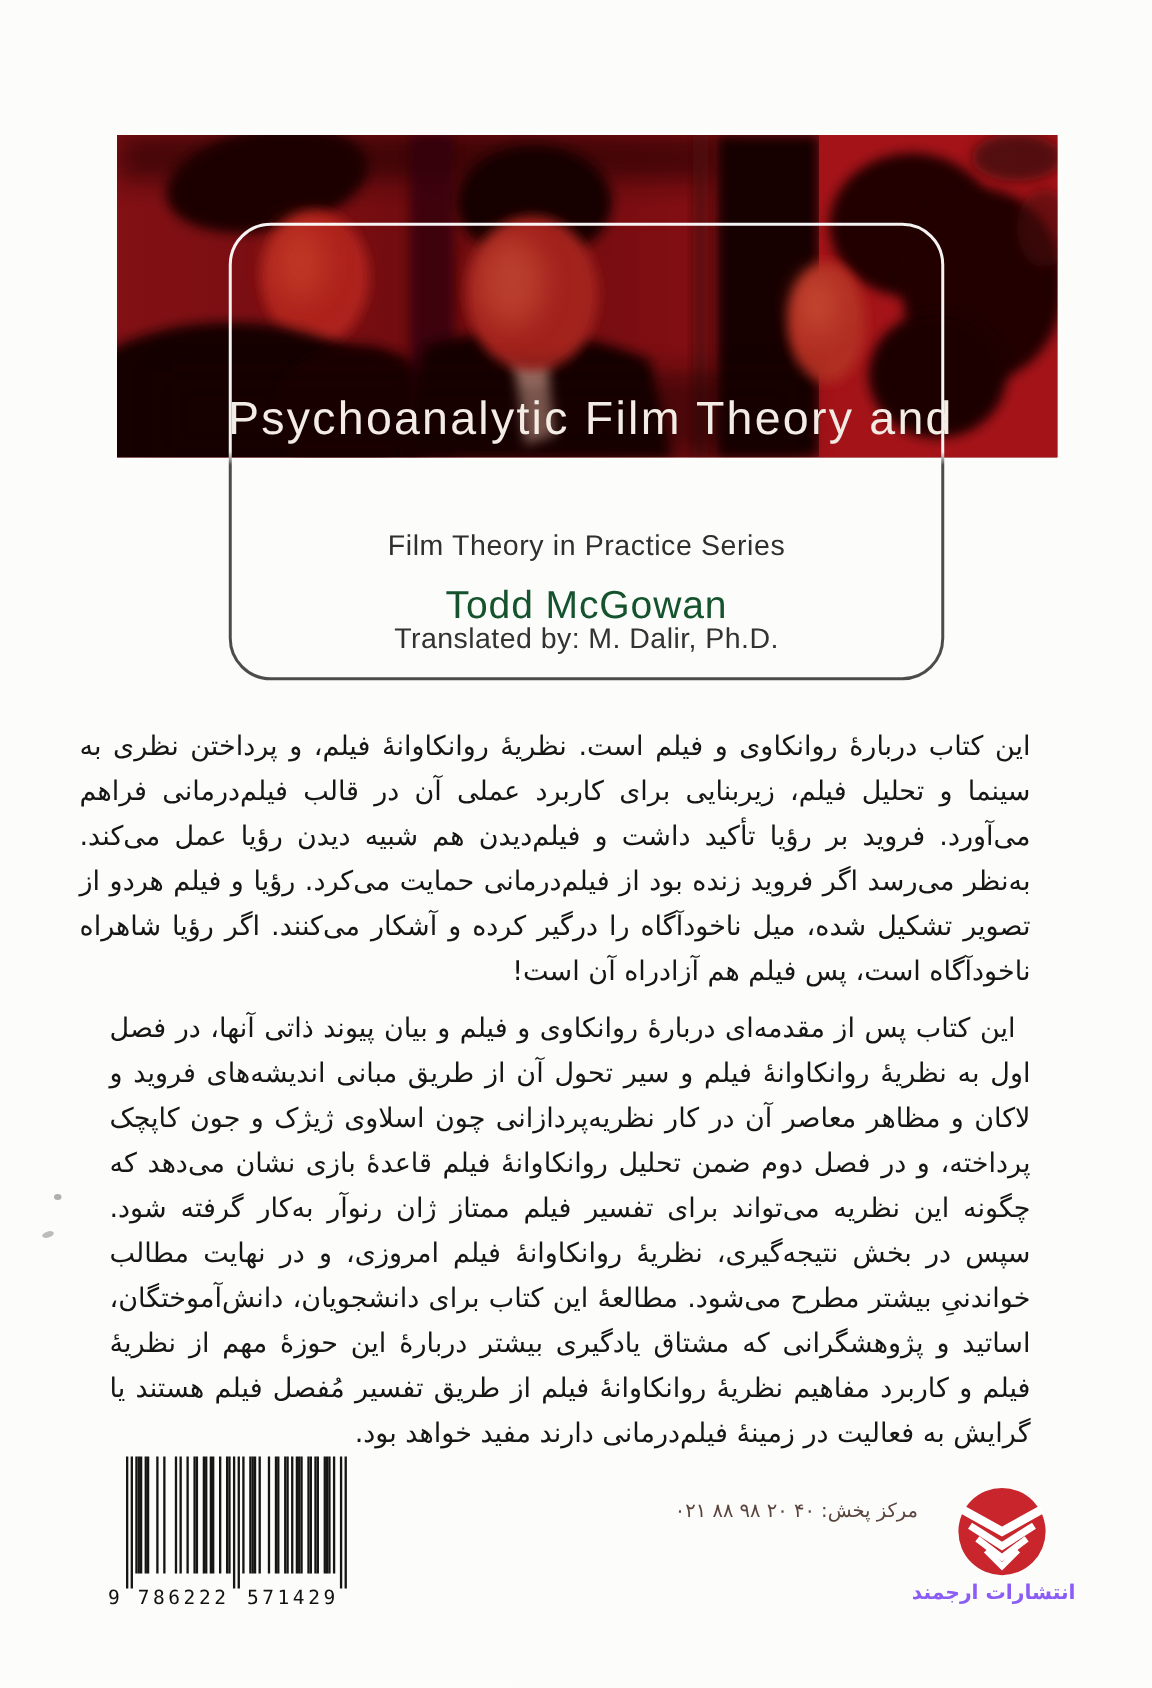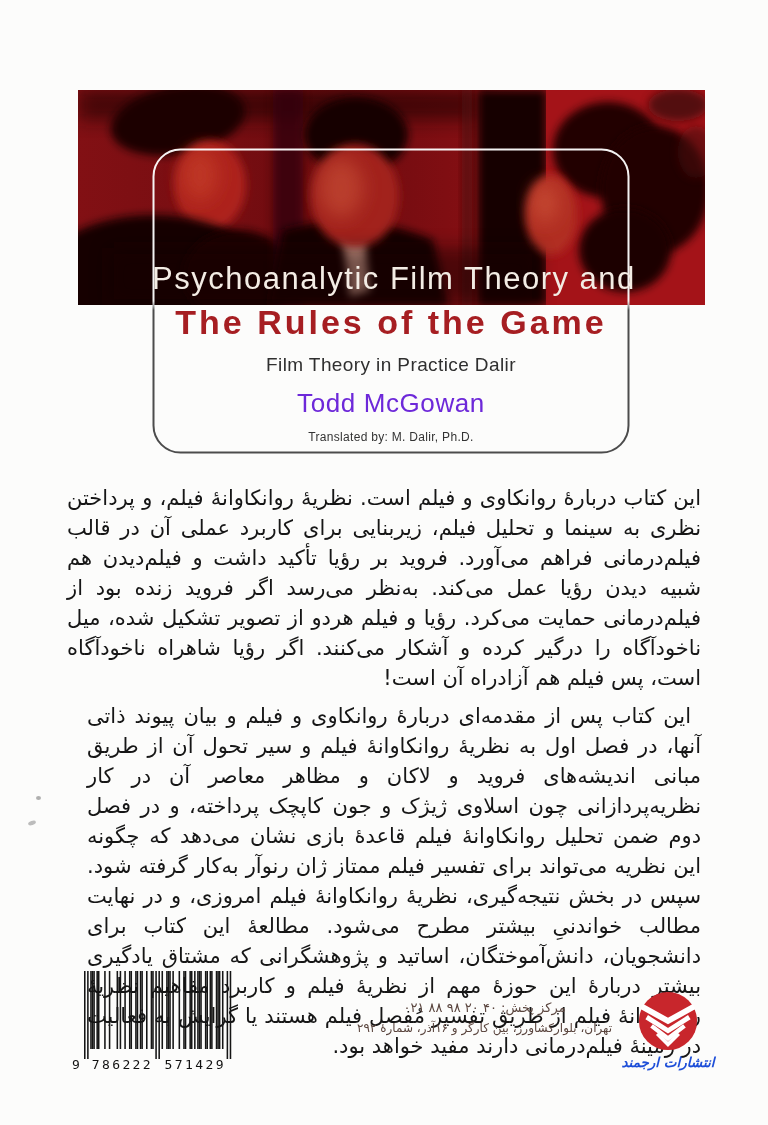--- a/index.html
+++ b/index.html
@@ -14,28 +14,28 @@
     overflow:hidden; background:#7c0f13;
   }
   .photo svg{display:block;width:100%;height:100%;}
   
   .frame{position:absolute; left:152px; top:148px; width:478px; height:306px; pointer-events:none;}
   
   .tx{position:absolute; left:152px; width:478px; text-align:center; white-space:nowrap;}
   .headline{top:261px; font-size:31px; letter-spacing:1.5px; color:#f3ece4; font-weight:400;}
   .title{top:303px; font-size:34px; font-weight:bold; letter-spacing:3px; color:#a61e22;}
   .series{top:354px; font-size:19px; letter-spacing:0.4px; color:#2f2f2f;}
-  .author{top:388px; font-size:26px; letter-spacing:0.6px; color:#6d28d9;}
-  .translator{top:430px; font-size:12px; letter-spacing:0.3px; color:#333;}
+  .author{top:388px; font-size:26px; letter-spacing:0.6px; color:#14532d;}
+  .translator{top:416px; font-size:19px; letter-spacing:0.3px; color:#333;}
   
   .body-fa{
-    position:absolute; left:67px; top:483px; width:634px;
+    position:absolute; left:53px; top:483px; width:634px;
     direction:rtl; text-align:justify;
     font-family:"DejaVu Sans",sans-serif;
-    font-size:21px; line-height:30px; color:#161616;
+    font-size:18px; line-height:30px; color:#161616;
   }
   .body-fa p{margin:0;}
   .body-fa p.p2{margin-top:8px; text-indent:10px;margin-left:20px;}
   
   .speck{position:absolute; background:#6f6f6f; border-radius:50%;}
   .speck.s1{left:36px; top:796px; width:5px; height:4px; opacity:.55;}
   .speck.s2{left:28px; top:821px; width:8px; height:4px; opacity:.45; transform:rotate(-18deg);}
   
   .barcode{position:absolute; left:72px; top:969px; width:164px; height:104px;}
   .pub{
@@ -46,21 +46,21 @@
   .pub .ph{font-size:13px; white-space:nowrap;}
   .pub .ad{font-size:12px; margin-top:6px; white-space:nowrap;}
   .pub .web{
     direction:ltr; font-family:"Liberation Sans",sans-serif;
     font-size:15px; letter-spacing:4px; color:#474747; margin-top:9px; white-space:nowrap;
   }
   .logo{position:absolute; left:619px; top:991px; width:98px; text-align:center;}
   .logo svg{display:block; margin:0 auto;}
   .logo .lname{
     font-family:"DejaVu Sans",sans-serif; font-weight:bold;
-    font-size:13.5px; color:#1d4ed8; margin-top:1px; white-space:nowrap; direction:rtl;font-style:italic;
+    font-size:13.5px; color:#8b5cf6; margin-top:1px; white-space:nowrap; direction:rtl;
   }
 </style>
 </head>
 <body>
 
 <div class="page">
 
   <div class="photo">
     <svg viewBox="0 0 627 215" preserveAspectRatio="none">
       <defs>
@@ -117,22 +117,21 @@
         <stop offset="0" stop-color="#ffffff" stop-opacity="0.95"></stop>
         <stop offset="0.50" stop-color="#ffffff" stop-opacity="0.95"></stop>
         <stop offset="0.53" stop-color="#4c4c4c"></stop>
         <stop offset="1" stop-color="#4c4c4c"></stop>
       </linearGradient>
     </defs>
     <rect x="1.5" y="1.5" width="475" height="303" rx="27" ry="27" fill="none" stroke="url(#frameGrad)" stroke-width="2"></rect>
   </svg>
 
   <div class="tx headline">Psychoanalytic Film Theory and</div>
-  <div class="tx title">The Rules of the Game</div>
-  <div class="tx series">Film Theory in Practice Dalir</div>
+  <div class="tx series">Film Theory in Practice Series</div>
   <div class="tx author">Todd McGowan</div>
   <div class="tx translator">Translated by: M. Dalir, Ph.D.</div>
 
   <div class="body-fa">
     <p class="p1">این کتاب دربارهٔ روانکاوی و فیلم است. نظریهٔ روانکاوانهٔ فیلم، و پرداختن نظری به سینما و تحلیل فیلم، زیربنایی برای کاربرد عملی آن در قالب فیلم‌درمانی فراهم می‌آورد. فروید بر رؤیا تأکید داشت و فیلم‌دیدن هم شبیه دیدن رؤیا عمل می‌کند. به‌نظر می‌رسد اگر فروید زنده بود از فیلم‌درمانی حمایت می‌کرد. رؤیا و فیلم هردو از تصویر تشکیل شده، میل ناخودآگاه را درگیر کرده و آشکار می‌کنند. اگر رؤیا شاهراه ناخودآگاه است، پس فیلم هم آزادراه آن است!</p>
     <p class="p2">این کتاب پس از مقدمه‌ای دربارهٔ روانکاوی و فیلم و بیان پیوند ذاتی آنها، در فصل اول به نظریهٔ روانکاوانهٔ فیلم و سیر تحول آن از طریق مبانی اندیشه‌های فروید و لاکان و مظاهر معاصر آن در کار نظریه‌پردازانی چون اسلاوی ژیژک و جون کاپچک پرداخته، و در فصل دوم ضمن تحلیل روانکاوانهٔ فیلم قاعدهٔ بازی نشان می‌دهد که چگونه این نظریه می‌تواند برای تفسیر فیلم ممتاز ژان رنوآر به‌کار گرفته شود. سپس در بخش نتیجه‌گیری، نظریهٔ روانکاوانهٔ فیلم امروزی، و در نهایت مطالب خواندنیِ بیشتر مطرح می‌شود. مطالعهٔ این کتاب برای دانشجویان، دانش‌آموختگان، اساتید و پژوهشگرانی که مشتاق یادگیری بیشتر دربارهٔ این حوزهٔ مهم از نظریهٔ فیلم و کاربرد مفاهیم نظریهٔ روانکاوانهٔ فیلم از طریق تفسیر مُفصل فیلم هستند یا گرایش به فعالیت در زمینهٔ فیلم‌درمانی دارند مفید خواهد بود.</p>
   </div>
 
   <div class="speck s1"></div>
   <div class="speck s2"></div>
@@ -187,21 +186,20 @@
         <rect x="154.60" y="2" width="1.55" height="88" fill="#151515"></rect>
         <rect x="157.70" y="2" width="1.55" height="88" fill="#151515"></rect>
         <text x="0" y="100" style="font-family:'DejaVu Sans Mono',monospace;font-size:13px;fill:#111;">9</text>
         <text x="49.2" y="100" text-anchor="middle" style="font-family:'DejaVu Sans Mono',monospace;font-size:13px;fill:#111;" textLength="58.9" lengthAdjust="spacing">786222</text>
         <text x="122.05" y="100" text-anchor="middle" style="font-family:'DejaVu Sans Mono',monospace;font-size:13px;fill:#111;" textLength="58.9" lengthAdjust="spacing">571429</text>
       </svg>
   </div>
 
   <div class="pub">
     <div class="ph">مرکز پخش: ۴۰ ۲۰ ۹۸ ۸۸ ۰۲۱</div>
-    <div class="ad">تهران، بلوارکشاورز، بین کارگر و ۱۶آذر، شمارهٔ ۲۹۲</div>
   </div>
 
   <div class="logo">
     <svg width="62" height="62" viewBox="0 0 64 64">
       <circle cx="32" cy="31" r="30" fill="#c8262c"></circle>
       <path d="M5 16 L32 31 L59 16" fill="none" stroke="#ffffff" stroke-width="6"></path>
       <path d="M10 27 L32 41 L54 27" fill="none" stroke="#ffffff" stroke-width="5"></path>
       <path d="M15 36 L32 49 L49 36" fill="none" stroke="#ffffff" stroke-width="4.5"></path>
       <path d="M21 44 L32 55 L43 44" fill="none" stroke="#ffffff" stroke-width="4"></path>
     </svg>

